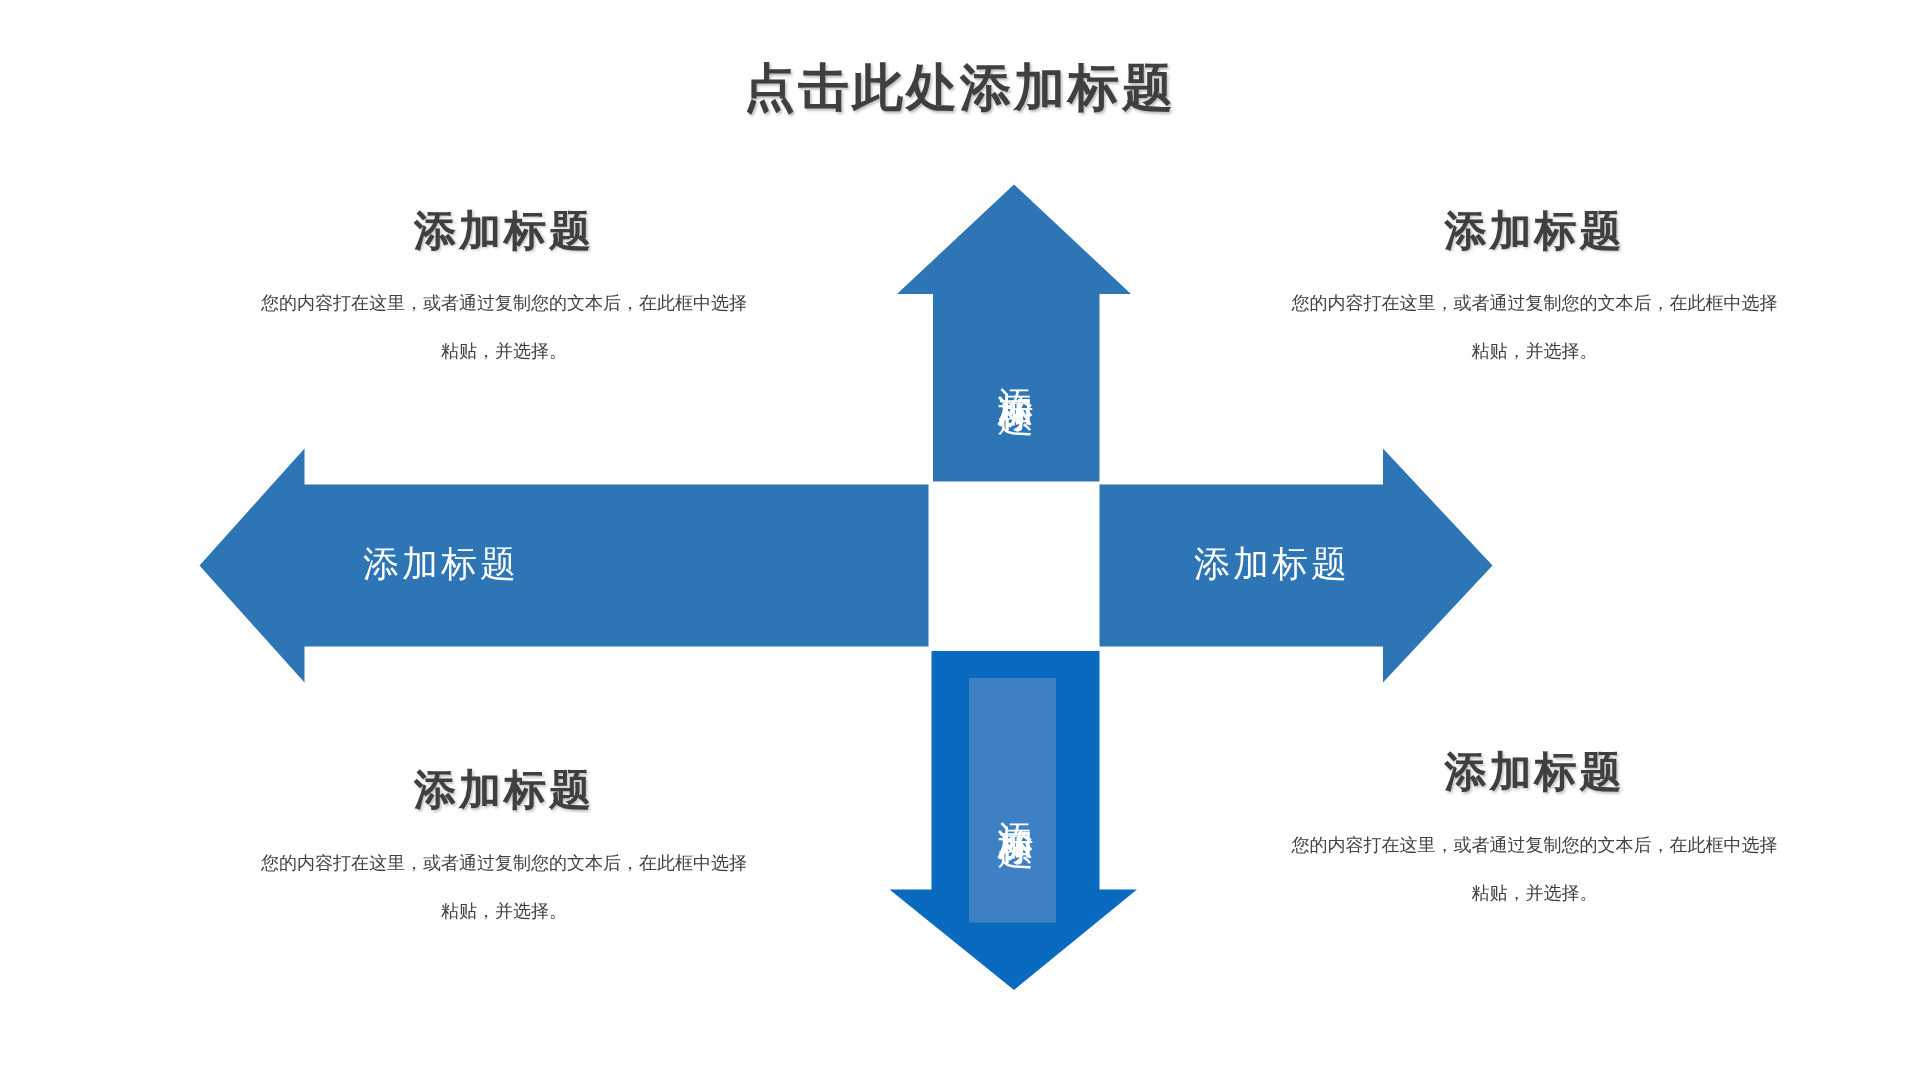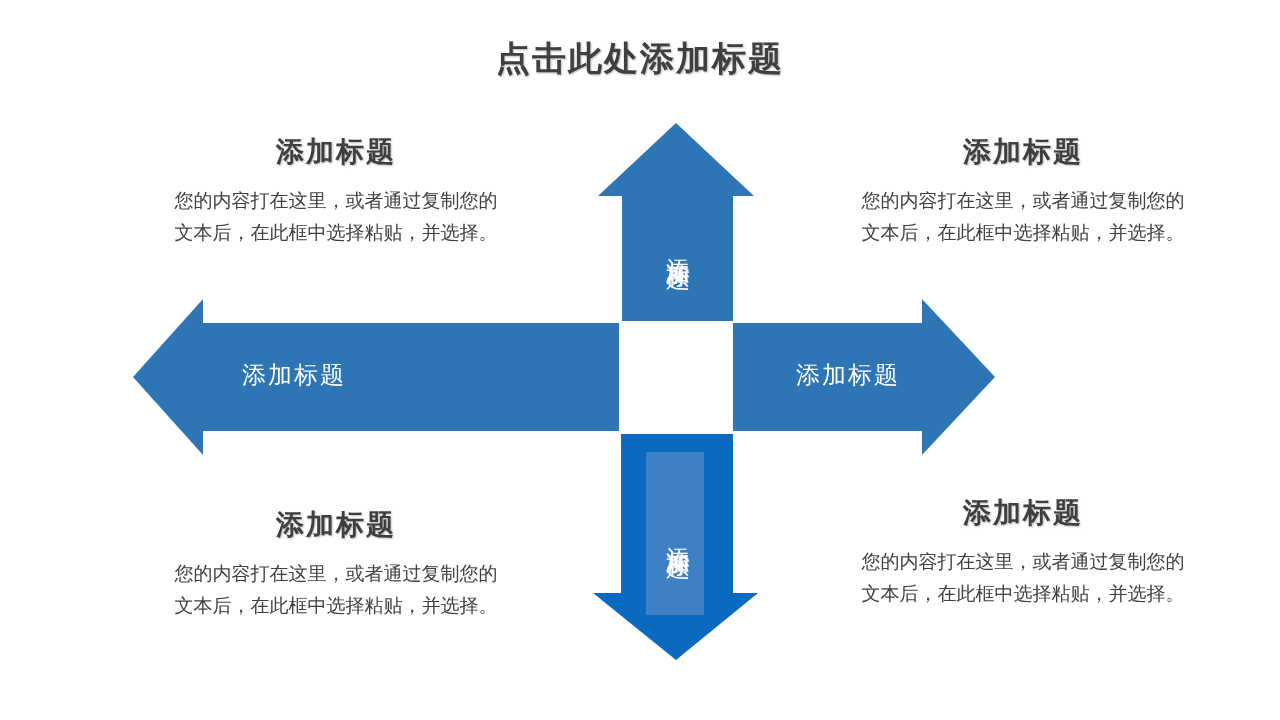--- a/index.html
+++ b/index.html
@@ -3,21 +3,21 @@
 <meta charset="utf-8">
 <style>
   * { margin: 0; padding: 0; box-sizing: border-box; }
   html, body { background: #ffffff; }
   .slide {
     position: relative;
     width: 1280px;
     height: 720px;
     background: #ffffff;
     overflow: hidden;
-    font-family: Liberation Mono, monospace;
+    font-family: Liberation Sans, sans-serif;
     padding-left: 32px;
   }
   .title {
     position: absolute;
     top: 36px;
     left: 0;
     width: 1280px;
     text-align: center;
     font-size: 34px;
     font-weight: bold;
@@ -44,21 +44,21 @@
   .quad h2 {
     font-size: 28px;
     line-height: 30px;
     font-weight: bold;
     letter-spacing: 2px;
     color: #3f3f3f;
     text-shadow: 1px 1px 2px rgba(0,0,0,0.25);
   }
   .quad p {
     margin-top: 17px;
-    font-size: 19px;
+    font-size: 12px;
     line-height: 32px;
     color: #404040;
     text-align: center;
     padding: 0 8px;
   }
   .arrow-label {
     position: absolute;
     color: #ffffff;
     font-size: 24px;
     letter-spacing: 2px;

